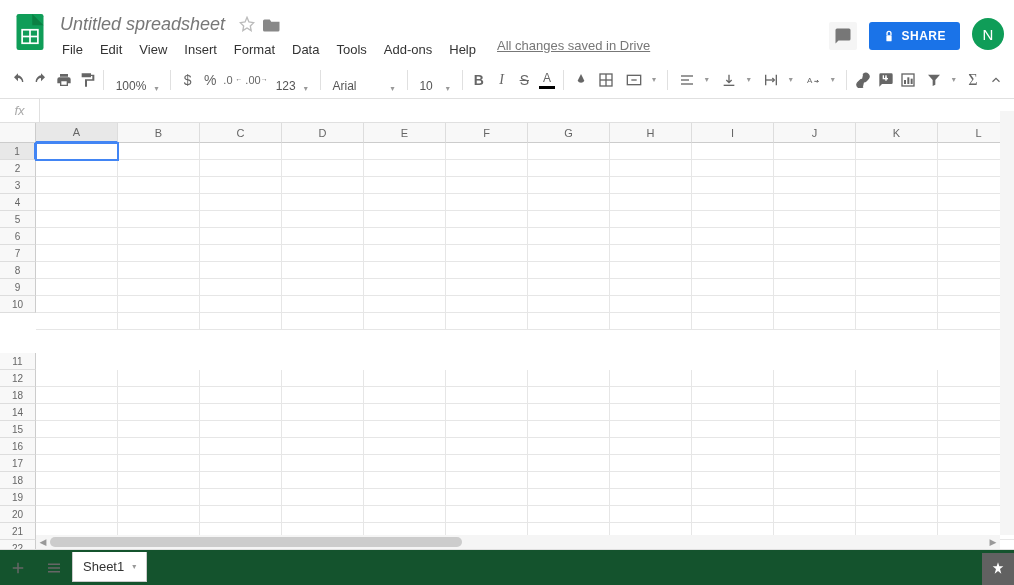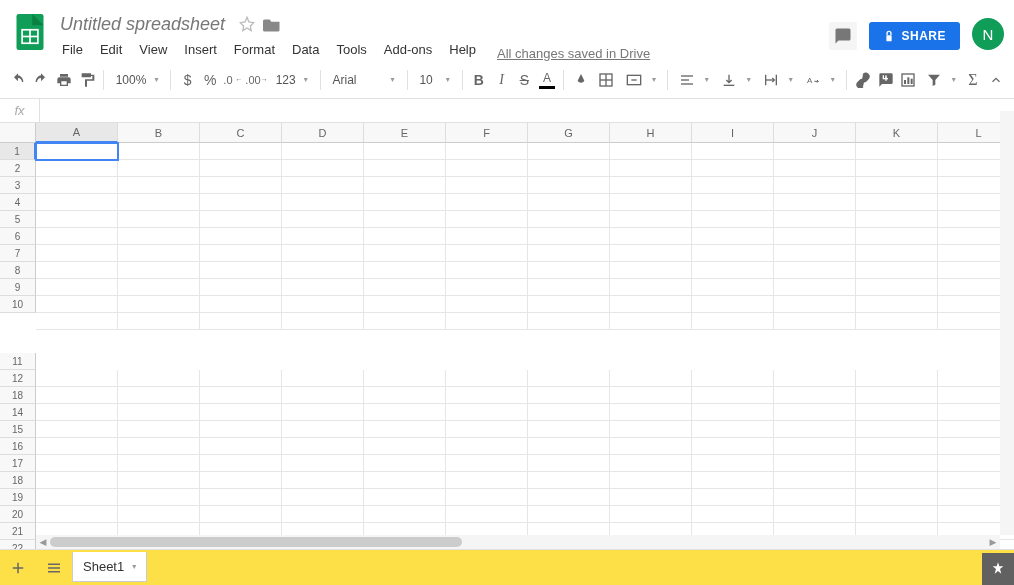--- a/index.html
+++ b/index.html
@@ -4,31 +4,31 @@
 <style>
 * { box-sizing: border-box; margin: 0; padding: 0; }
 body { font-family: Arial, sans-serif; font-size: 13px; color: #444; background: #fff; overflow: hidden; width: 1014px; height: 585px; position: relative; }
 .header { display: flex; align-items: flex-start; padding: 12px 10px 0 10px; }
 .logo { width: 40px; height: 40px; display: flex; align-items: center; justify-content: center; }
 .logo svg { width: 28px; height: 36px; }
 .title-area { flex: 1; padding-left: 4px; }
 .title-row { display: flex; align-items: center; gap: 8px; height: 24px; }
 .doc-title { font-size: 18px; color: #777; font-style: italic; padding: 2px 6px; }
 .star-icon, .folder-icon { color: #bbb; cursor: pointer; }
-.menus { display: flex; gap: 1px; margin-top: 2px; font-size: 13px; color: #333; align-items: flex-end; }
+.menus { display: flex; gap: 1px; margin-top: 2px; font-size: 13px; color: #333; align-items: flex-start; }
 .menu-item { padding: 4px 8px; cursor: pointer; }
 .save-status { text-decoration: underline; color: #777; font-size: 13px; margin-left: 12px; cursor: pointer; }
 .header-actions { display: flex; align-items: flex-end; gap: 12px; padding-top: 6px; }
 .comments-btn { width: 28px; height: 28px; display: flex; align-items: center; justify-content: center; cursor: pointer; background: #f5f5f5; border-radius: 2px; }
 .share-btn { background: #1a73e8; color: #fff; font-size: 12px; font-weight: bold; padding: 7px 14px; border-radius: 3px; cursor: pointer; display: flex; align-items: center; gap: 6px; letter-spacing: 0.5px; }
 .avatar { width: 32px; height: 32px; border-radius: 50%; background: #0f9d58; color: #fff; display: flex; align-items: center; justify-content: center; font-size: 15px; cursor: pointer; }
 .toolbar { display: flex; align-items: center; padding: 4px 8px; border-bottom: 1px solid #e0e0e0; gap: 2px; height: 38px; }
 .tb-btn { width: 26px; height: 26px; display: flex; align-items: center; justify-content: center; cursor: pointer; border-radius: 2px; color: #666; font-size: 14px; }
 .tb-sep { width: 1px; height: 20px; background: #e0e0e0; margin: 0 4px; }
-.tb-select { display: flex; align-items: center; padding: 0 6px; height: 26px; cursor: pointer; color: #555; font-size: 12px; gap: 8px; }
+.tb-select { display: flex; align-items: flex-end; padding: 0 6px; height: 26px; cursor: pointer; color: #555; font-size: 12px; gap: 8px; }
 .caret { font-size: 8px; color: #999; }
 .tb-btn.small-caret { width: 14px; font-size: 8px; color: #999; }
 .tb-group { display: flex; align-items: center; }
 .text-color-btn { display: flex; flex-direction: column; align-items: center; justify-content: center; }
 .color-bar { width: 16px; height: 3px; background: #000; margin-top: 1px; }
 .toolbar-right { margin-left: auto; }
 .fx-bar { display: flex; align-items: center; border-bottom: 1px solid #e0e0e0; height: 24px; }
 .fx-label { width: 40px; text-align: center; font-style: italic; color: #aaa; font-size: 13px; border-right: 1px solid #e0e0e0; height: 100%; display: flex; align-items: center; justify-content: center; }
 .fx-input { flex: 1; padding: 0 6px; font-size: 13px; height: 100%; }
 .grid-wrap { position: relative; overflow: hidden; }
@@ -39,21 +39,21 @@
 .row-header { width: 36px; background: #f8f8f8; border-right: 1px solid #ccc; border-bottom: 1px solid #ddd; display: flex; align-items: center; justify-content: center; font-size: 10px; color: #666; cursor: pointer; flex-shrink: 0; }
 .row-header.selected { background: #e8e8e8; border-right: 2px solid #4285f4; }
 .cell { height: 17px; border-right: 1px solid #e6e6e6; border-bottom: 1px solid #e6e6e6; cursor: cell; flex-shrink: 0; }
 .cell.active { outline: 2px solid #4285f4; outline-offset: -1px; background: #fff; position: relative; z-index: 2; }
 .col-n { width: 82px; }
 .h-scroll { position: absolute; bottom: 36px; left: 36px; right: 14px; height: 14px; background: #f5f5f5; display: flex; align-items: center; }
 .h-thumb { height: 10px; background: #ccc; border-radius: 5px; width: 44%; margin-left: 0; }
 .h-arrow { width: 14px; height: 14px; display: flex; align-items: center; justify-content: center; color: #999; font-size: 9px; cursor: pointer; }
 .h-track { flex: 1; display: flex; }
 .v-scroll { position: absolute; top: 111px; bottom: 50px; right: 0; width: 14px; background: #f5f5f5; }
-.sheet-tabs { position: absolute; bottom: 0; left: 0; right: 0; height: 36px; border-top: 1px solid #e0e0e0; display: flex; align-items: center; background: #fde047; }
+.sheet-tabs { position: absolute; bottom: 0; left: 0; right: 0; height: 36px; border-top: 1px solid #e0e0e0; display: flex; align-items: center; background: #14532d; }
 .tab-btn { width: 36px; height: 36px; display: flex; align-items: center; justify-content: center; cursor: pointer; color: #666; }
 .sheet-tab { background: #fff; border: 1px solid #ccc; border-top: none; padding: 0 10px; height: 30px; display: flex; align-items: center; gap: 8px; font-size: 13px; color: #333; cursor: pointer; margin-top: -1px; }
 .explore-btn { position: absolute; right: 0; bottom: 0; width: 32px; height: 32px; background: #616161; display: flex; align-items: center; justify-content: center; color: #fff; cursor: pointer; }
 svg { display: block; }
 </style>
 </head>
 <body>
 
 <div class="header">
   <div class="logo">

